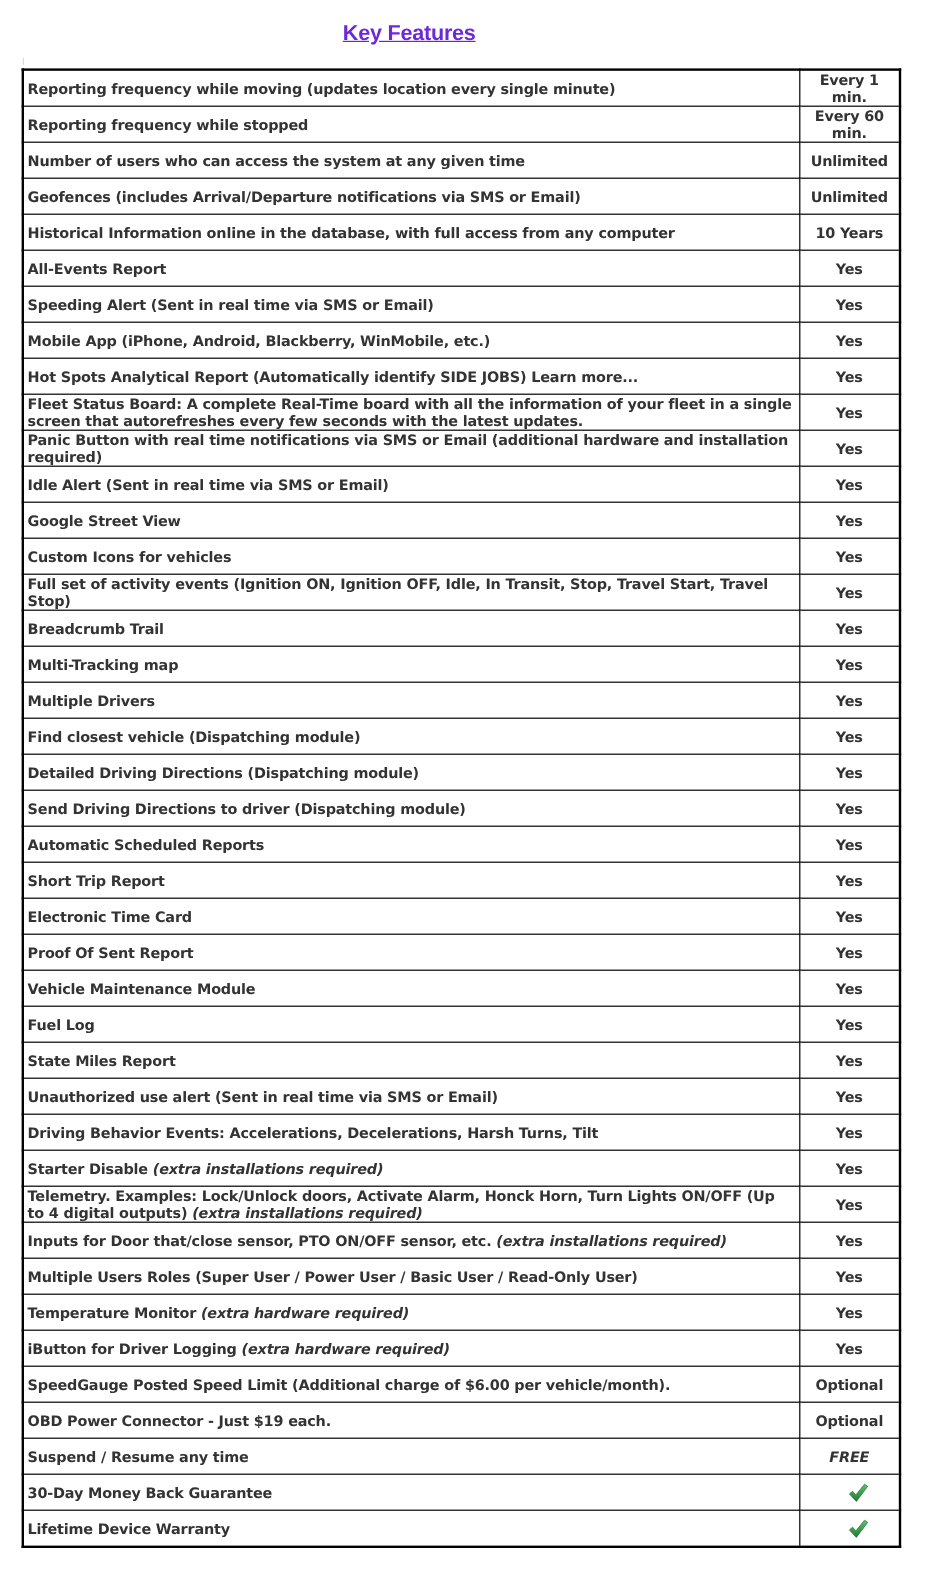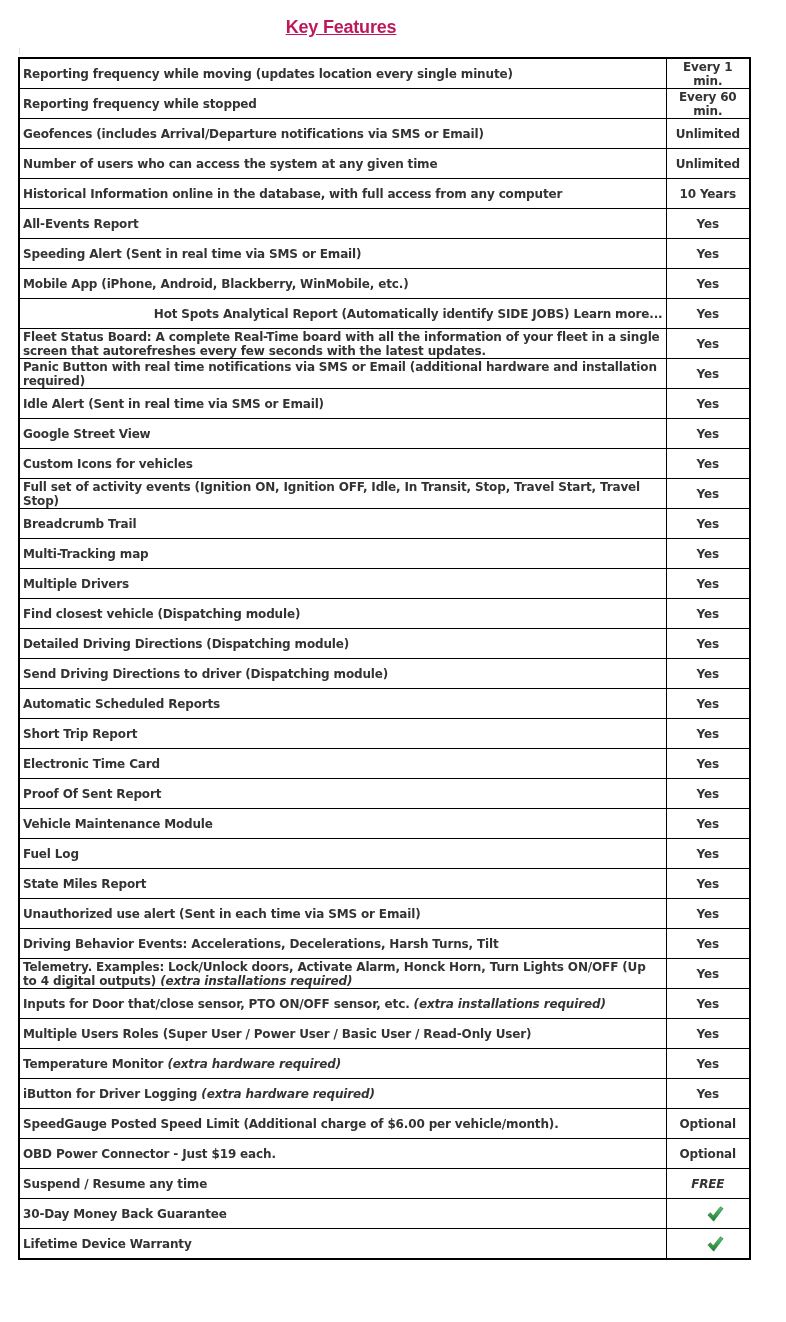--- a/index.html
+++ b/index.html
@@ -1,58 +1,58 @@
 <!DOCTYPE html>
 <html><head>
   <meta charset="utf-8">
   <style>
     html, body { margin: 0; padding: 0; background: #ffffff; }
     body { width: 786px; height: 1322px; position: relative; overflow: hidden;
       font-family: "DejaVu Sans", sans-serif; color: #333333; }
     .title { position: absolute; top: 17px; left: 0; width: 682px; text-align: center;
       font-family: "Liberation Sans", sans-serif; font-weight: bold; font-size: 18px;
-      text-decoration: underline; color: #be185d; letter-spacing: -0.2px; }
+      text-decoration: underline; color: #6d28d9; letter-spacing: -0.2px; }
     .tick-mark { position: absolute; left: 19px; top: 48px; width: 1px; height: 6px; background: #ddd; }
     table.features { position: absolute; left: 18px; top: 57px; border-collapse: collapse;
       width: 733px; border: 2px solid #000; table-layout: fixed; }
     table.features td { border: 1px solid #000; height: 29px; padding: 0 3px; vertical-align: middle;
       font-size: 12px; line-height: 14px; font-weight: bold; color: #333333;
       letter-spacing: -0.15px; }
     table.features td.feat { width: 636px; }
     table.features td.val { width: 80px; text-align: center; padding: 0 1px; }
     .note { font-style: italic; }
-    .link-row { color: #000000; text-align: right; }
+    .link-row { color: #000000; }
     .val-italic { font-style: italic; }
     .check { display: inline-block; width: 18px; height: 18px; vertical-align: middle; margin-left: 14px; }
   </style>
 </head>
 <body>
 
 <div class="title">Key Features</div>
 <div class="tick-mark"></div>
 
 <table class="features">
   <tbody id="features-body">
       <tr>
         <td class="feat"><span>Reporting frequency while moving (updates location every single minute)</span></td>
         <td class="val"><span>Every 1 min.</span></td>
       </tr>
       <tr>
         <td class="feat"><span>Reporting frequency while stopped</span></td>
         <td class="val"><span>Every 60 min.</span></td>
       </tr>
       <tr>
+        <td class="feat"><span>Number of users who can access the system at any given time</span></td>
+        <td class="val"><span>Unlimited</span></td>
+      </tr>
+      <tr>
         <td class="feat"><span>Geofences (includes Arrival/Departure notifications via SMS or Email)</span></td>
         <td class="val"><span>Unlimited</span></td>
       </tr>
       <tr>
-        <td class="feat"><span>Number of users who can access the system at any given time</span></td>
-        <td class="val"><span>Unlimited</span></td>
-      </tr>
-      <tr>
         <td class="feat"><span>Historical Information online in the database, with full access from any computer</span></td>
         <td class="val"><span>10 Years</span></td>
       </tr>
       <tr>
         <td class="feat"><span>All-Events Report</span></td>
         <td class="val"><span>Yes</span></td>
       </tr>
       <tr>
         <td class="feat"><span>Speeding Alert (Sent in real time via SMS or Email)</span></td>
         <td class="val"><span>Yes</span></td>
@@ -135,25 +135,29 @@
       </tr>
       <tr>
         <td class="feat"><span>Fuel Log</span></td>
         <td class="val"><span>Yes</span></td>
       </tr>
       <tr>
         <td class="feat"><span>State Miles Report</span></td>
         <td class="val"><span>Yes</span></td>
       </tr>
       <tr>
-        <td class="feat"><span>Unauthorized use alert (Sent in each time via SMS or Email)</span></td>
+        <td class="feat"><span>Unauthorized use alert (Sent in real time via SMS or Email)</span></td>
         <td class="val"><span>Yes</span></td>
       </tr>
       <tr>
         <td class="feat"><span>Driving Behavior Events: Accelerations, Decelerations, Harsh Turns, Tilt</span></td>
+        <td class="val"><span>Yes</span></td>
+      </tr>
+      <tr>
+        <td class="feat"><span>Starter Disable</span> <span class="note">(extra installations required)</span></td>
         <td class="val"><span>Yes</span></td>
       </tr>
       <tr>
         <td class="feat"><span>Telemetry. Examples: Lock/Unlock doors, Activate Alarm, Honck Horn, Turn Lights ON/OFF (Up to 4 digital outputs)</span> <span class="note">(extra installations required)</span></td>
         <td class="val"><span>Yes</span></td>
       </tr>
       <tr>
         <td class="feat"><span>Inputs for Door that/close sensor, PTO ON/OFF sensor, etc.</span> <span class="note">(extra installations required)</span></td>
         <td class="val"><span>Yes</span></td>
       </tr>

